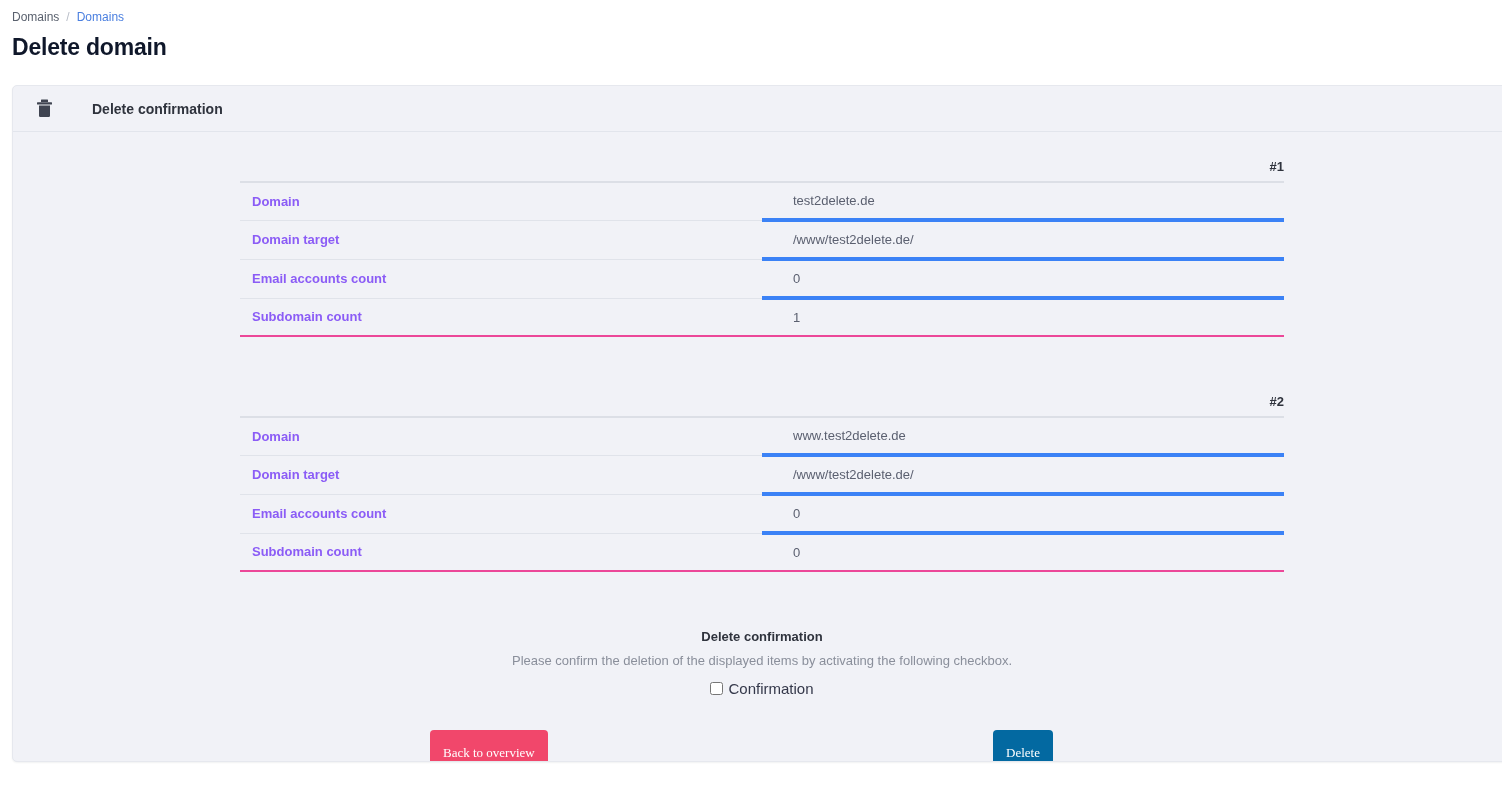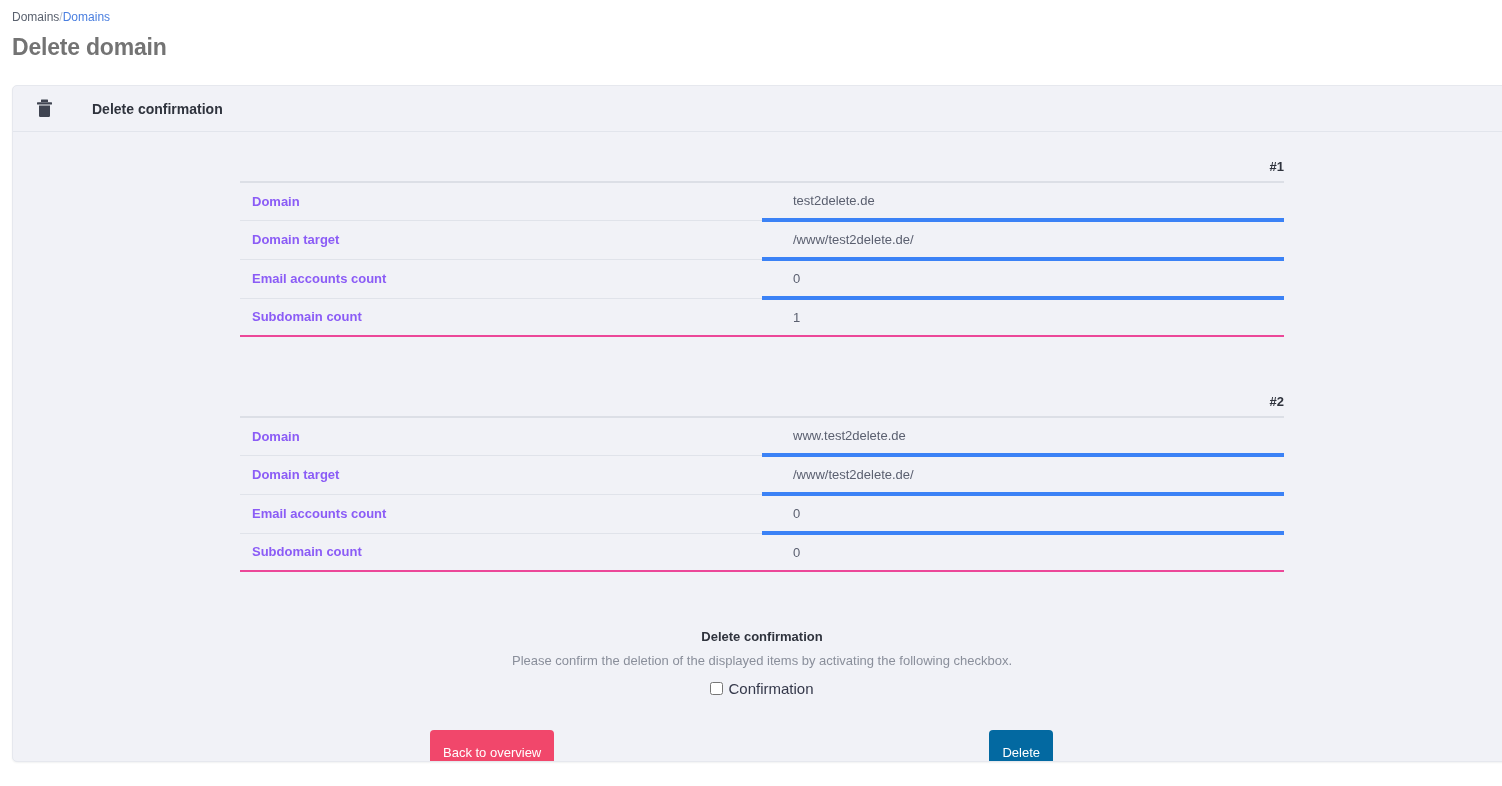--- a/index.html
+++ b/index.html
@@ -17,35 +17,36 @@
   
   .page-header {
     padding: 10px 0 0 12px;
     background: #ffffff;
   }
   .breadcrumb {
     font-size: 12px;
     line-height: 14px;
     color: #5f6571;
     display: flex;
+    gap: 7px;
     height: 14px;
   }
   .breadcrumb .crumb-static { color: #5a616e; }
   .breadcrumb .crumb-sep { color: #b9bec8; }
   .breadcrumb .crumb-link {
     color: #4a7fe0;
     text-decoration: none;
     cursor: pointer;
   }
   .page-title {
     margin: 9px 0 16px 0;
     font-size: 23px;
     line-height: 28px;
     font-weight: bold;
-    color: #737373;
+    color: #0f172a;
     letter-spacing: -0.2px;
   }
 
   
   .card {
     position: absolute;
     left: 12px;
     top: 85px;
     width: 1500px;
     height: 677px;
@@ -161,21 +162,21 @@
   .actions {
     position: relative;
     width: 1044px;
     margin: 33px auto 0 auto;
     height: 30px;
   }
   .btn {
     border: none;
     border-radius: 4px;
     color: #ffffff;
-    font-family: Liberation Sans, sans-serif;
+    font-family: Liberation Serif, serif;
     font-size: 13px;
     line-height: 30px;
     padding: 8px 13px;
     height: 34px;
     cursor: pointer;
     position: absolute;
   }
   .btn-back {
     background: #f1476b;
     left: 190px;

